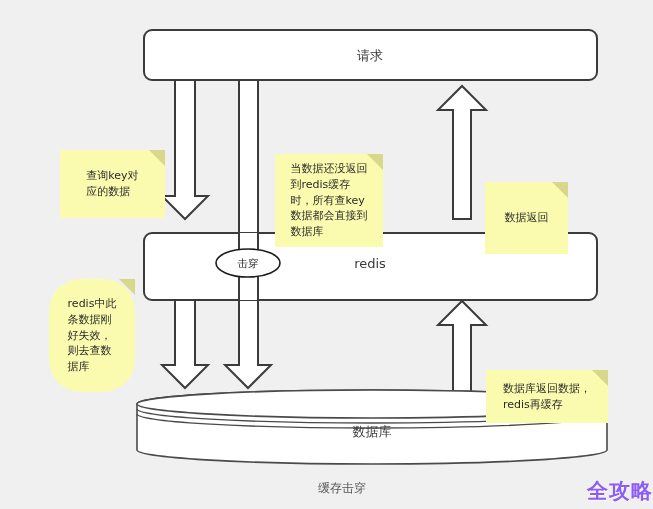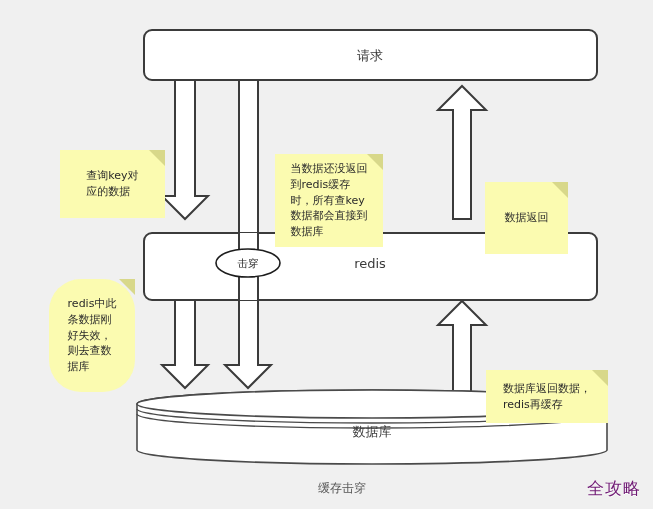--- a/index.html
+++ b/index.html
@@ -100,24 +100,24 @@
     border-left: 16px solid transparent;
     border-top: 16px solid #d8d88a;
   }
   .note-text {
     position: relative;
     z-index: 2;
   }
   .watermark {
     position: absolute;
     font-family: "DejaVu Sans", "Liberation Sans", sans-serif;
-    font-weight: normal;
-    font-size: 17px;
+    font-weight: bold;
+    font-size: 21px;
     letter-spacing: 1px;
-    color: #701a75;
+    color: #8b5cf6;
     text-shadow: 0 1px 0 rgba(255,255,255,0.85);
   }
 </style>
 </head>
 <body>
 
 <div id="stage">
 
   <svg id="diagram" viewBox="0 0 653 509">
 

